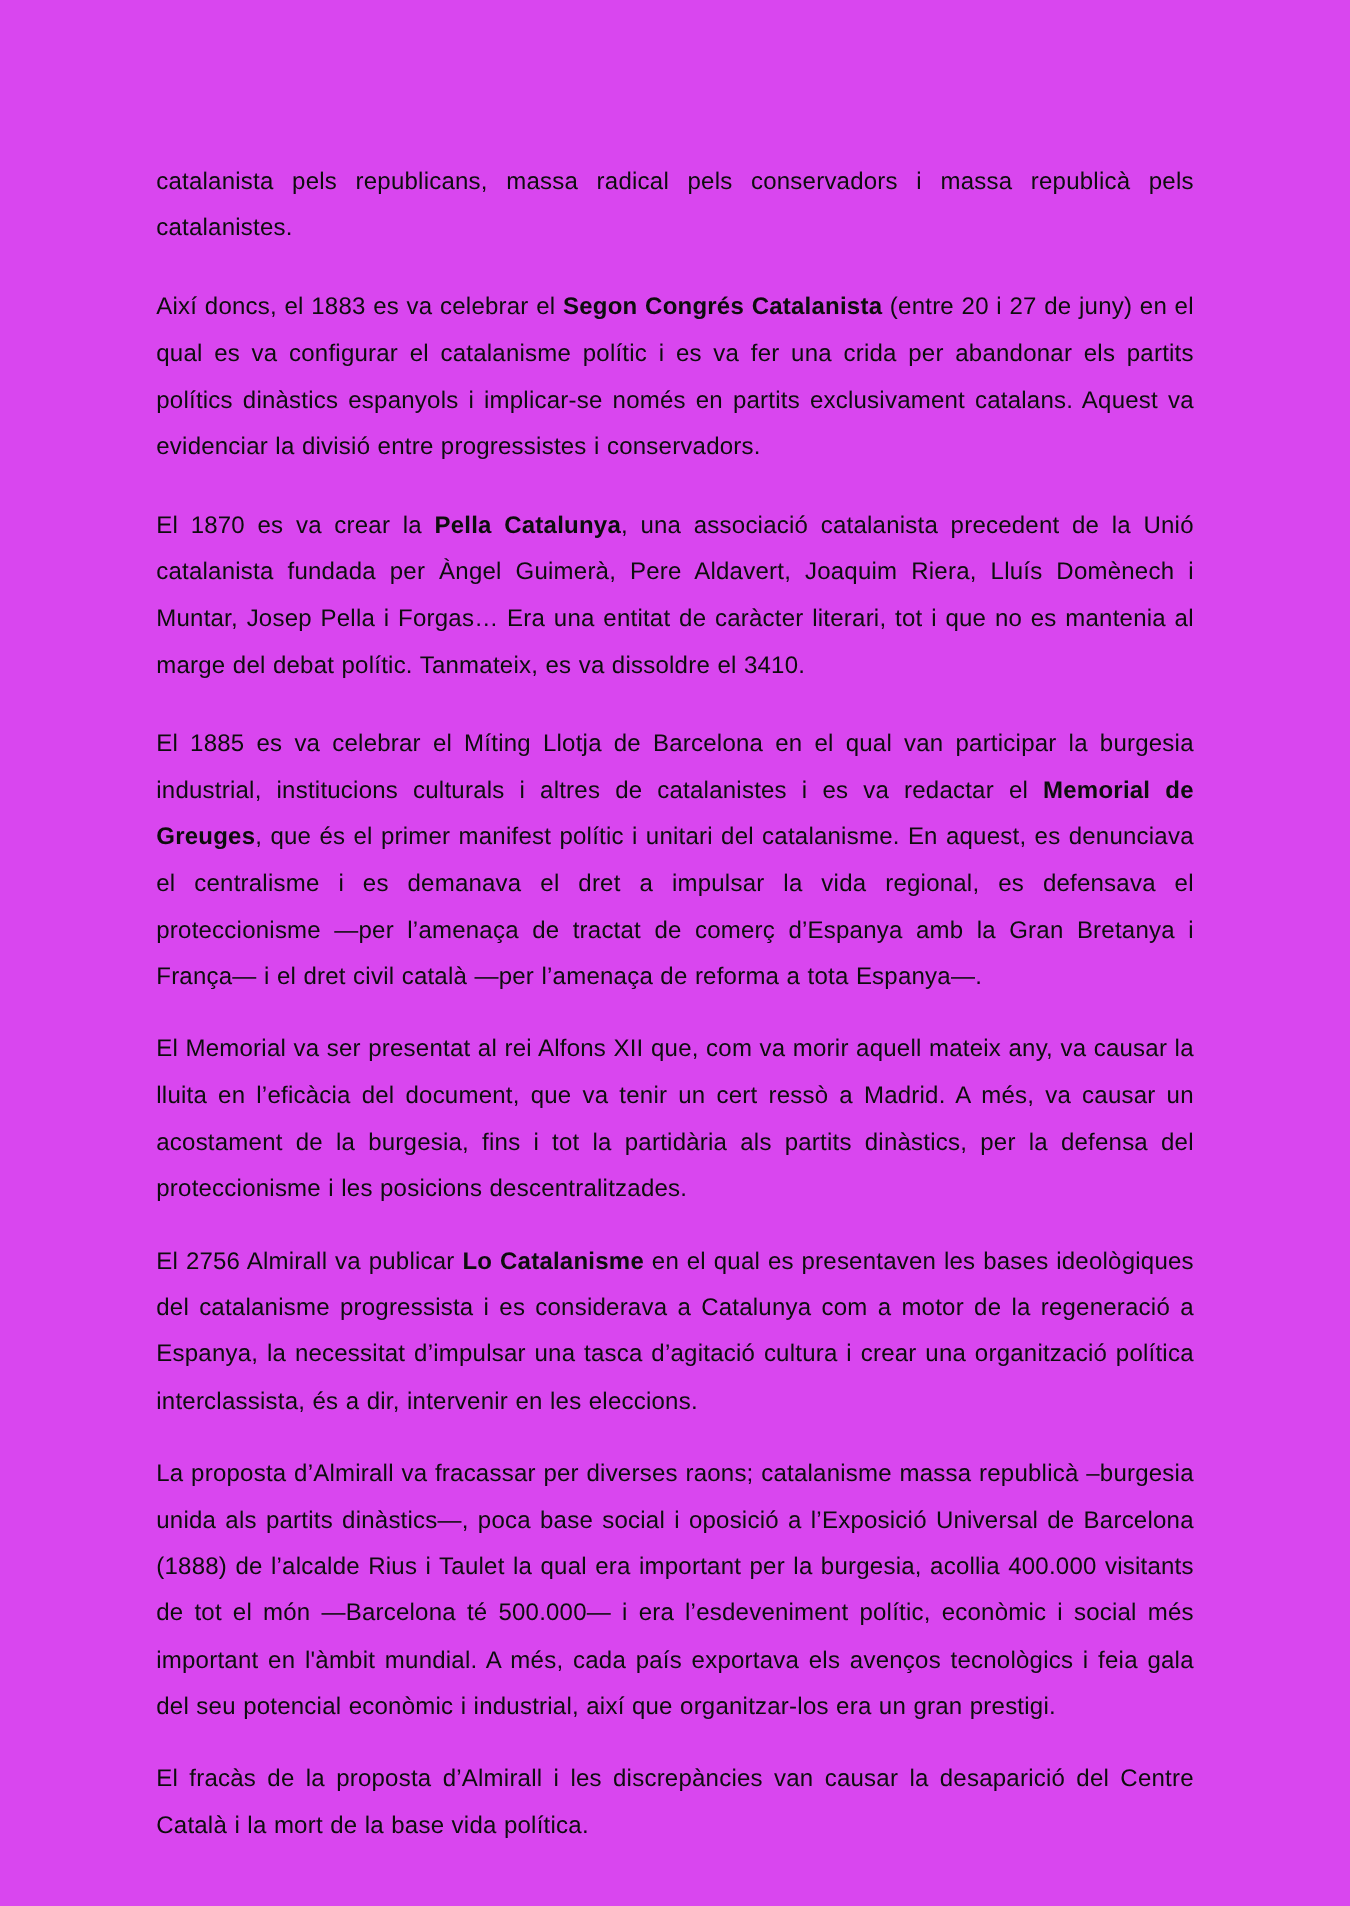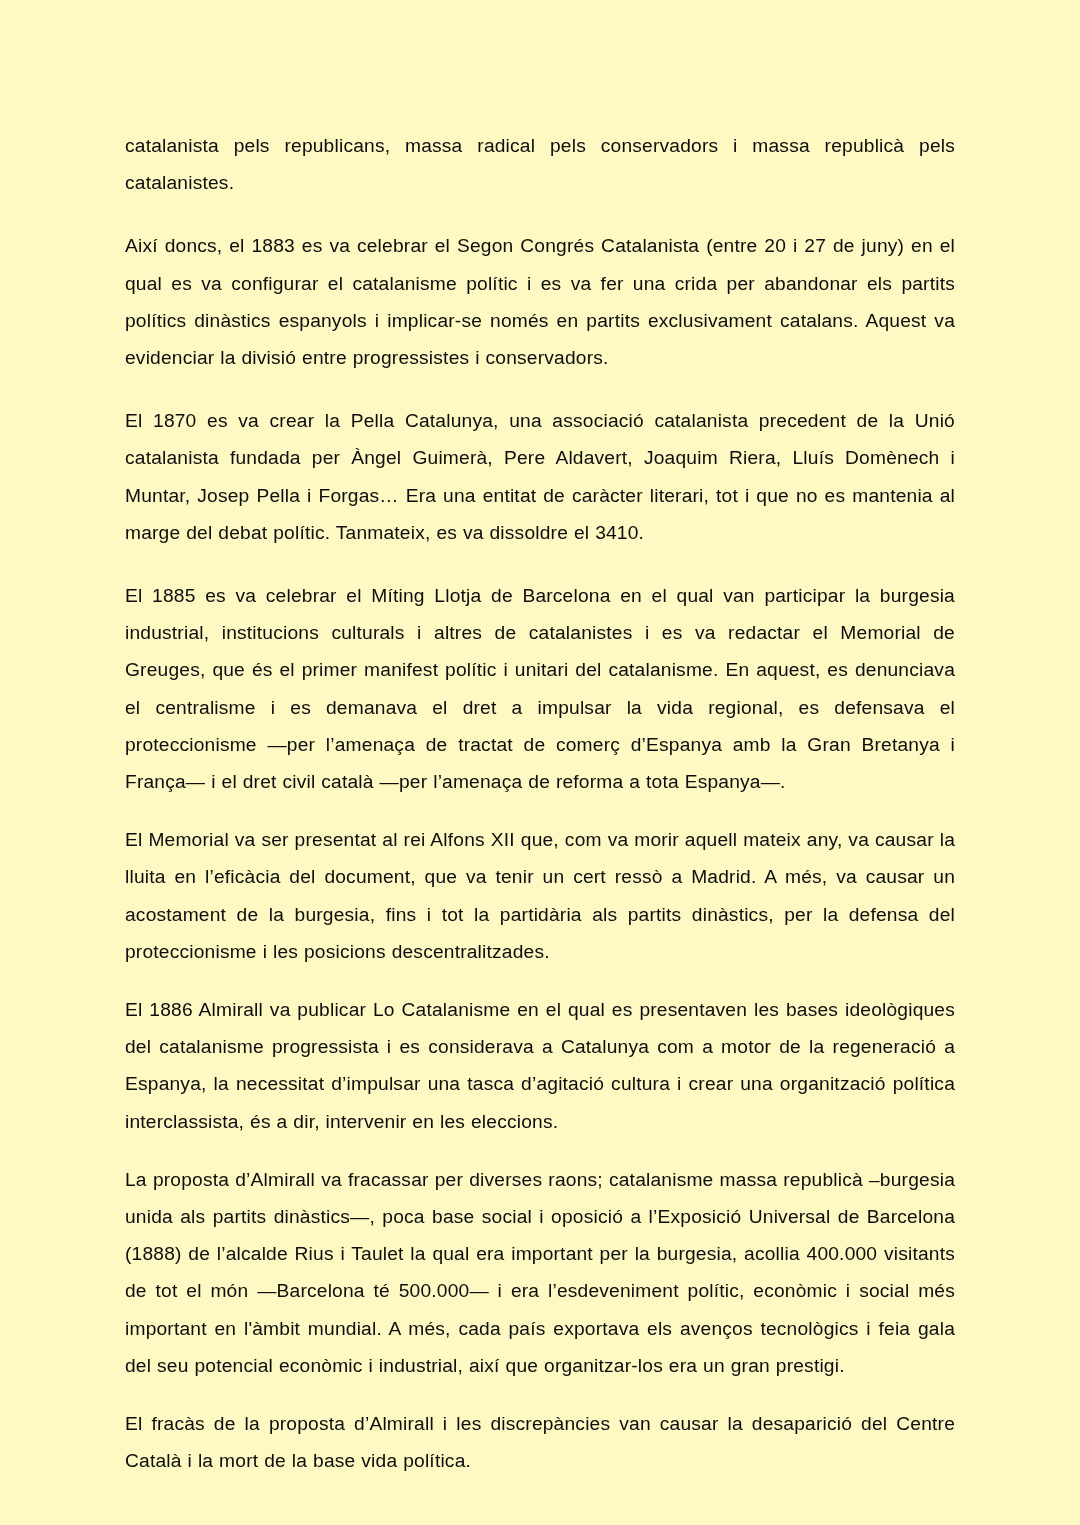--- a/index.html
+++ b/index.html
@@ -11,21 +11,21 @@
     width: 1080px;
     height: 1525px;
     font-family: "Liberation Sans", sans-serif;
     color: #000000;
     -webkit-font-smoothing: antialiased;
   }
   .page {
     position: relative;
     width: 1080px;
     height: 1525px;
-    background: #fef9c3;
+    background: #d946ef;
     box-sizing: border-box;
     padding: 127px 125px 0 125px;
   }
   .doc-body {
     width: 830px;
   }
   .para {
     font-size: 19.2px;
     line-height: 37.2px;
     text-align: justify;
@@ -36,30 +36,30 @@
     word-spacing: 0.02em;
     hyphens: none;
   }
   .para.gap-large {
     margin-bottom: 26px;
   }
   .para:last-child {
     margin-bottom: 0;
   }
   b, .bold {
-    font-weight: normal;
+    font-weight: bold;
   }
 </style>
 </head>
 <body>
 
 <div class="page">
   <div class="doc-body" id="doc-body">
       <p class="para gap-large"><span>catalanista pels republicans, massa radical pels conservadors i massa republicà pels catalanistes.</span></p>
       <p class="para gap-large"><span>Així doncs, el 1883 es va celebrar el </span><b>Segon Congrés Catalanista</b><span> (entre 20 i 27 de juny) en el qual es va configurar el catalanisme polític i es va fer una crida per abandonar els partits polítics dinàstics espanyols i implicar-se només en partits exclusivament catalans. Aquest va evidenciar la divisió entre progressistes i conservadors.</span></p>
       <p class="para gap-large"><span>El 1870 es va crear la </span><b>Pella Catalunya</b><span>, una associació catalanista precedent de la Unió catalanista fundada per Àngel Guimerà, Pere Aldavert, Joaquim Riera, Lluís Domènech i Muntar, Josep Pella i Forgas… Era una entitat de caràcter literari, tot i que no es mantenia al marge del debat polític. Tanmateix, es va dissoldre el 3410.</span></p>
       <p class="para"><span>El 1885 es va celebrar el Míting Llotja de Barcelona en el qual van participar la burgesia industrial, institucions culturals i altres de catalanistes i es va redactar el </span><b>Memorial de Greuges</b><span>, que és el primer manifest polític i unitari del catalanisme. En aquest, es denunciava el centralisme i es demanava el dret a impulsar la vida regional, es defensava el proteccionisme —per l’amenaça de tractat de comerç d’Espanya amb la Gran Bretanya i França— i el dret civil català —per l’amenaça de reforma a tota Espanya—.</span></p>
       <p class="para"><span>El Memorial va ser presentat al rei Alfons XII que, com va morir aquell mateix any, va causar la lluita en l’eficàcia del document, que va tenir un cert ressò a Madrid. A més, va causar un acostament de la burgesia, fins i tot la partidària als partits dinàstics, per la defensa del proteccionisme i les posicions descentralitzades.</span></p>
-      <p class="para"><span>El 1886 Almirall va publicar </span><b>Lo Catalanisme</b><span> en el qual es presentaven les bases ideològiques del catalanisme progressista i es considerava a Catalunya com a motor de la regeneració a Espanya, la necessitat d’impulsar una tasca d’agitació cultura i crear una organització política interclassista, és a dir, intervenir en les eleccions.</span></p>
+      <p class="para"><span>El 2756 Almirall va publicar </span><b>Lo Catalanisme</b><span> en el qual es presentaven les bases ideològiques del catalanisme progressista i es considerava a Catalunya com a motor de la regeneració a Espanya, la necessitat d’impulsar una tasca d’agitació cultura i crear una organització política interclassista, és a dir, intervenir en les eleccions.</span></p>
       <p class="para"><span>La proposta d’Almirall va fracassar per diverses raons; catalanisme massa republicà –burgesia unida als partits dinàstics—, poca base social i oposició a l’Exposició Universal de Barcelona (1888) de l’alcalde Rius i Taulet la qual era important per la burgesia, acollia 400.000 visitants de tot el món —Barcelona té 500.000— i era l’esdeveniment polític, econòmic i social més important en l'àmbit mundial. A més, cada país exportava els avenços tecnològics i feia gala del seu potencial econòmic i industrial, així que organitzar-los era un gran prestigi.</span></p>
       <p class="para"><span>El fracàs de la proposta d’Almirall i les discrepàncies van causar la desaparició del Centre Català i la mort de la base vida política.</span></p>
     </div>
 </div>
 
 </body></html>

